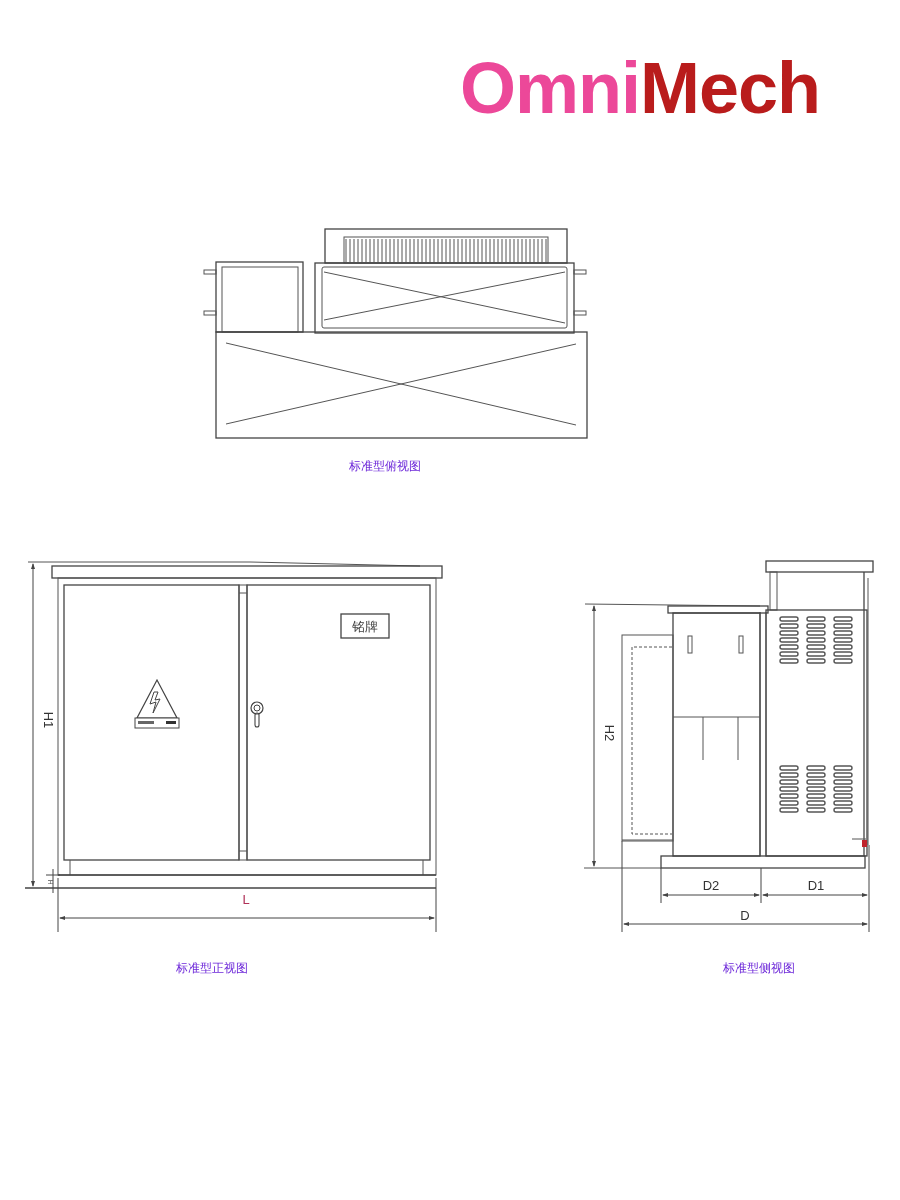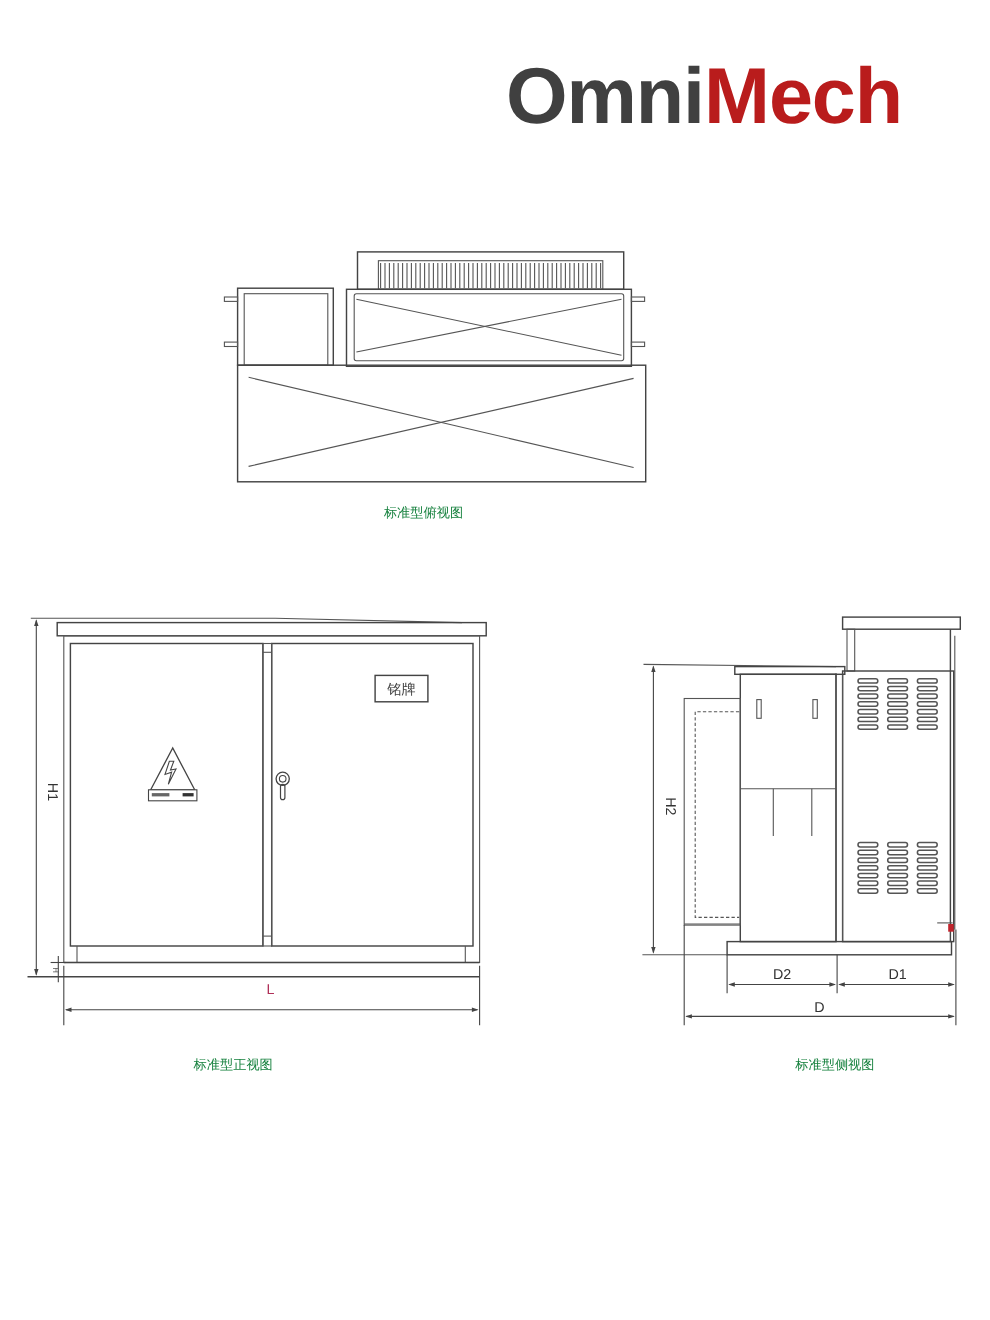--- a/index.html
+++ b/index.html
@@ -1,20 +1,20 @@
 <!DOCTYPE html>
 <html><head>
 <meta charset="utf-8">
 <style>
   html, body { margin: 0; padding: 0; background: #ffffff; }
   body { width: 900px; height: 1200px; position: relative; overflow: hidden; font-family: "DejaVu Sans", sans-serif; }
   .logo { position: absolute; left: 460px; top: 52px; font-family: "Liberation Sans", sans-serif; font-weight: bold; font-size: 72px; letter-spacing: -1px; line-height: 1; }
-  .logo .omni { color: #404040; }
+  .logo .omni { color: #ec4899; }
   .logo .mech { color: #b91c1c; }
-  .caption { position: absolute; font-size: 12px; color: #15803d; font-family: "DejaVu Sans", sans-serif; }
+  .caption { position: absolute; font-size: 12px; color: #6d28d9; font-family: "DejaVu Sans", sans-serif; }
   svg { position: absolute; left: 0; top: 0; }
   .ln { stroke: #444; stroke-width: 1.3; fill: none; }
   .thin { stroke: #555; stroke-width: 1; fill: none; }
   .dim { stroke: #444; stroke-width: 1; fill: none; }
   .dimtxt { font-family: "Liberation Sans", sans-serif; font-size: 13px; fill: #333; }
 </style>
 </head>
 <body>
 
 <div class="logo">

